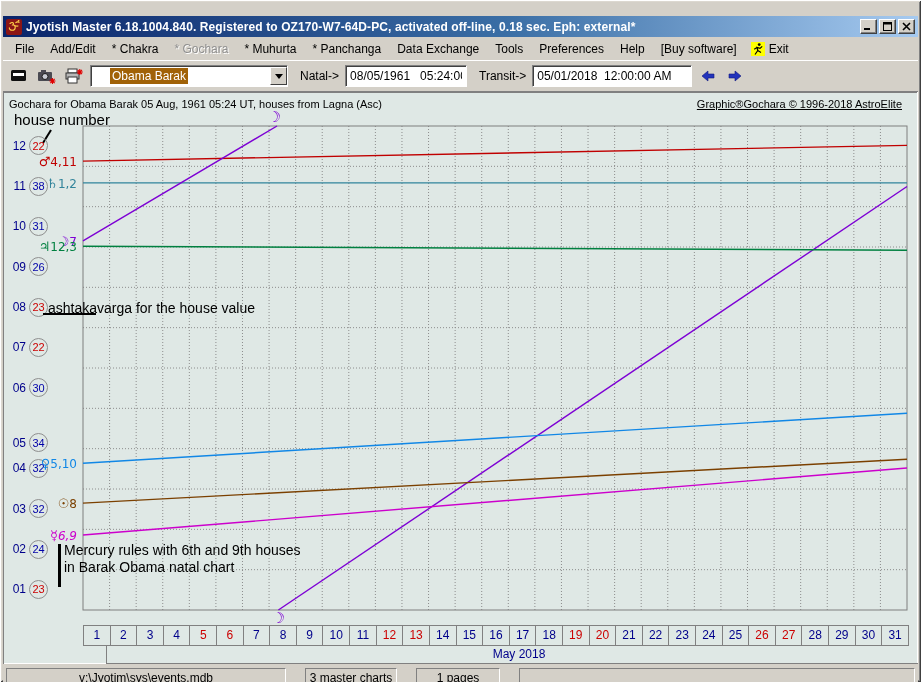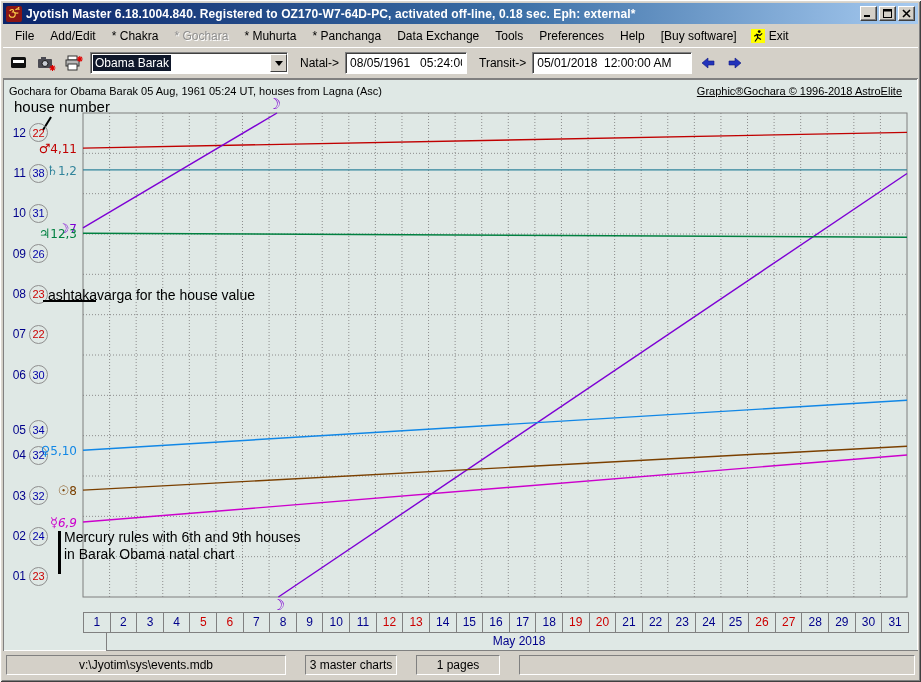--- a/index.html
+++ b/index.html
@@ -8,21 +8,21 @@
 
   .window {
     width:921px; height:682px; background:#d4d0c8; padding:3px;
     box-shadow: inset 1px 1px 0 #ffffff, inset -1px -1px 0 #404040, inset 2px 2px 0 #dcd8d0, inset -2px -2px 0 #808080;
     position:relative; overflow:hidden;
   }
 
   
   .titlebar {
     height:21px; background:linear-gradient(90deg,#0a246a 0%,#3a6ea5 55%,#a6caf0 100%);
-    display:flex; align-items:center; padding:0 3px; color:#fff;
+    display:flex; align-items:center; padding:0 3px; color:#fff;margin-top:13px;
   }
   .titlebar .app-icon { width:16px; height:16px; margin-right:4px; flex:0 0 auto; }
   .titlebar .title-text { font-weight:bold; font-size:12px; white-space:nowrap; overflow:hidden; flex:1; letter-spacing:0.1px; }
   .winbtns { display:flex; gap:2px; }
   .winbtn {
     width:17px; height:15px; background:#d4d0c8;
     border:1px solid; border-color:#fff #404040 #404040 #fff;
     box-shadow: inset -1px -1px 0 #808080;
     display:flex; align-items:center; justify-content:center;
   }
@@ -37,21 +37,21 @@
   
   .toolbar {
     height:32px; background:#d4d0c8; display:flex; align-items:center; padding:0 4px;
     border-top:1px solid #ffffff; border-bottom:1px solid #808080; gap:3px;
   }
   .tool-btn { width:24px; height:24px; display:flex; align-items:center; justify-content:center; background:#d4d0c8; }
   .combo {
     width:198px; height:22px; background:#fff; border:1px solid; border-color:#808080 #fff #fff #808080;
     box-shadow: inset 1px 1px 0 #404040; display:flex; align-items:center; margin-left:2px;
   }
-  .combo .combo-text { margin-left:2px; background:#0f172a; color:#fff; padding:1px 2px; white-space:nowrap; flex:0 0 auto; }
+  .combo .combo-text { margin-left:19px; background:#a16207; color:#fff; padding:1px 2px; white-space:nowrap; flex:0 0 auto; }
   .combo .drop-btn {
     margin-left:auto; width:17px; height:18px; background:#d4d0c8;
     border:1px solid; border-color:#fff #404040 #404040 #fff; display:flex; align-items:center; justify-content:center;
   }
   .drop-arrow { width:0; height:0; border-left:4px solid transparent; border-right:4px solid transparent; border-top:5px solid #000; }
   .tb-label { margin-left:9px; margin-right:3px; white-space:nowrap; }
   .tb-input {
     height:22px; background:#fff; border:1px solid; border-color:#808080 #fff #fff #808080;
     box-shadow: inset 1px 1px 0 #404040; font-family:"Liberation Sans",sans-serif; font-size:12px; padding:0 4px; color:#000;
   }

